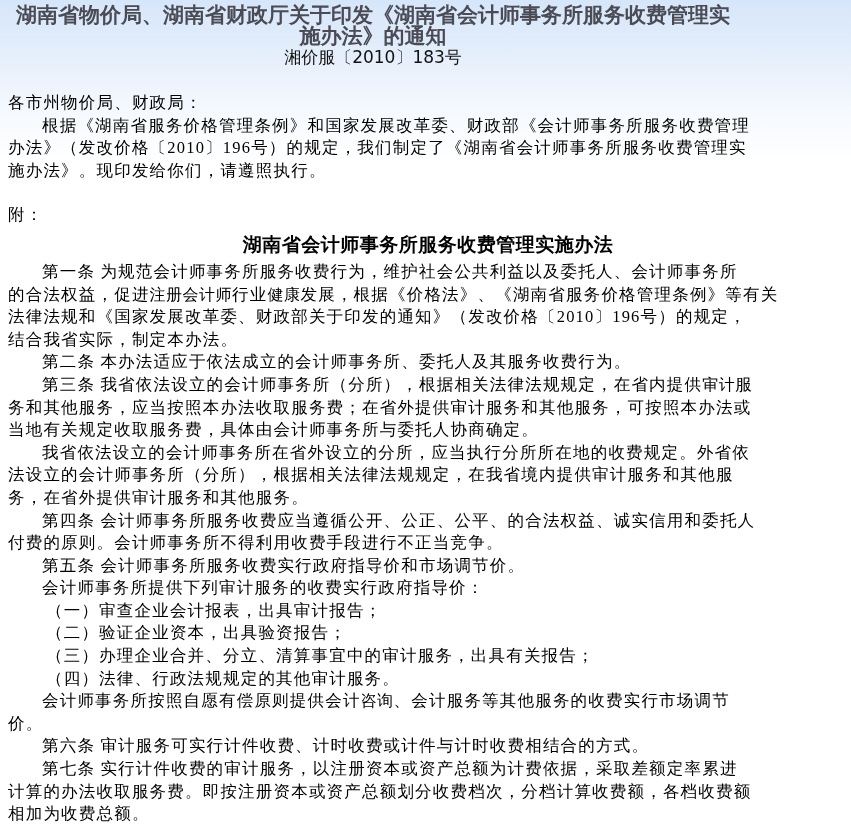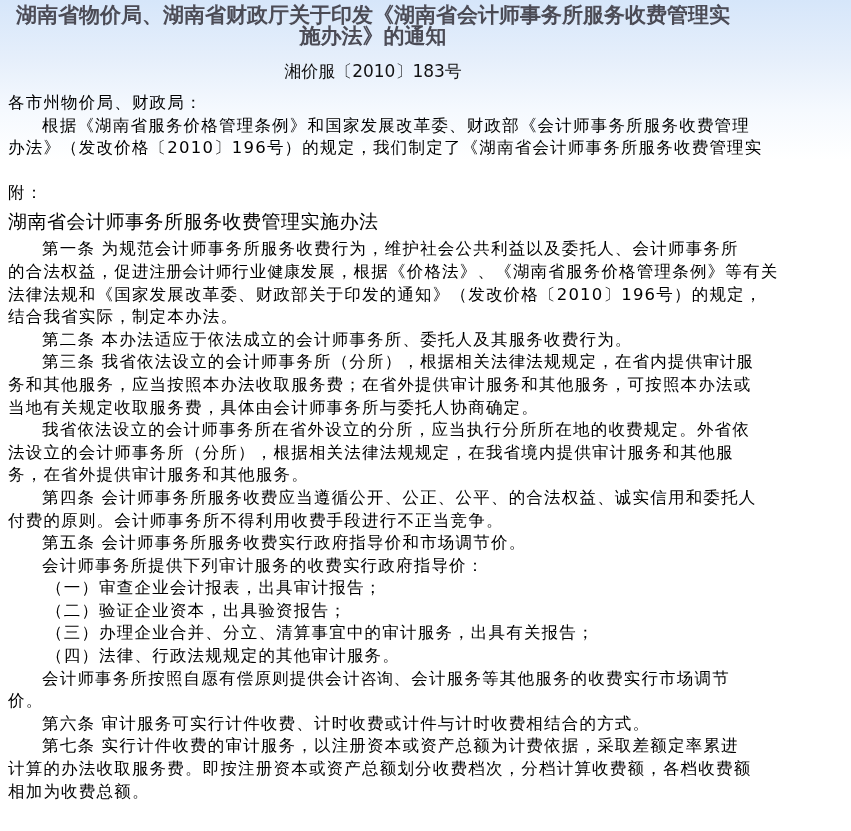--- a/index.html
+++ b/index.html
@@ -31,54 +31,55 @@
       color: #4b4b55;
       margin: 0;
       padding: 4px 2px 0 2px;
       letter-spacing: 0px;
     }
     .doc-number {
       font-family: "DejaVu Sans", "Liberation Sans", sans-serif;
       font-size: 17px;
       line-height: 22px;
       color: #111;
-      margin: 14px;
+      margin: 0;
     }
     .body-text {
       position: absolute;
       left: 8px;
       top: 92px;
       width: 840px;
       font-family: "DejaVu Sans", "Liberation Sans", sans-serif;
       font-size: 16.5px;
       line-height: 22.6px;
       letter-spacing: 1.2px;
       color: #000;
     }
     .line {
       white-space: nowrap;
       overflow: visible;
+      font-family: Liberation Serif, serif;
     }
     .indent {
       padding-left: 34px;
     }
     .indent-list {
       padding-left: 38px;
     }
     .gap {
       height: 22px;
     }
     .small {
       font-size: 16px;
       letter-spacing: 0.5px;
     }
     .section-title {
-      text-align: left;
+      text-align: center;
       font-family: "DejaVu Serif", "Liberation Serif", serif;
-      font-weight: normal;
+      font-weight: bold;
       font-size: 19px;
       line-height: 30px;
       letter-spacing: 0.5px;
       color: #000;
       margin: 2px 0 2px 0;
     }
     .attach {
       font-family: "DejaVu Serif", "Liberation Serif", serif;
     }
   </style>
@@ -93,20 +94,21 @@
       <span>施办法》的通知</span>
     </h1>
     <p class="doc-number">湘价服〔2010〕183号</p>
   </div>
 
   <div class="body-text">
 
     <div class="line">各市州物价局、财政局：</div>
     <div class="line indent">根据《湖南省服务价格管理条例》和国家发展改革委、财政部《会计师事务所服务收费管理</div>
     <div class="line">办法》（发改价格〔2010〕196号）的规定，我们制定了《湖南省会计师事务所服务收费管理实</div>
+    <div class="line">施办法》。现印发给你们，请遵照执行。</div>
     <div class="gap"></div>
     <div class="line attach">附：</div>
 
     <div class="section-title">湖南省会计师事务所服务收费管理实施办法</div>
 
     <div class="line indent">第一条 为规范会计师事务所服务收费行为，维护社会公共利益以及委托人、会计师事务所</div>
     <div class="line">
       <span>的合法权益，促进</span><span class="small">注册会计师</span><span>行业</span><span class="small">健康</span><span>发展，根据《价格法》、《湖南省服务价格管理条例》等有关</span>
     </div>
     <div class="line">法律法规和《国家发展改革委、财政部关于印发的通知》（发改价格〔2010〕196号）的规定，</div>

